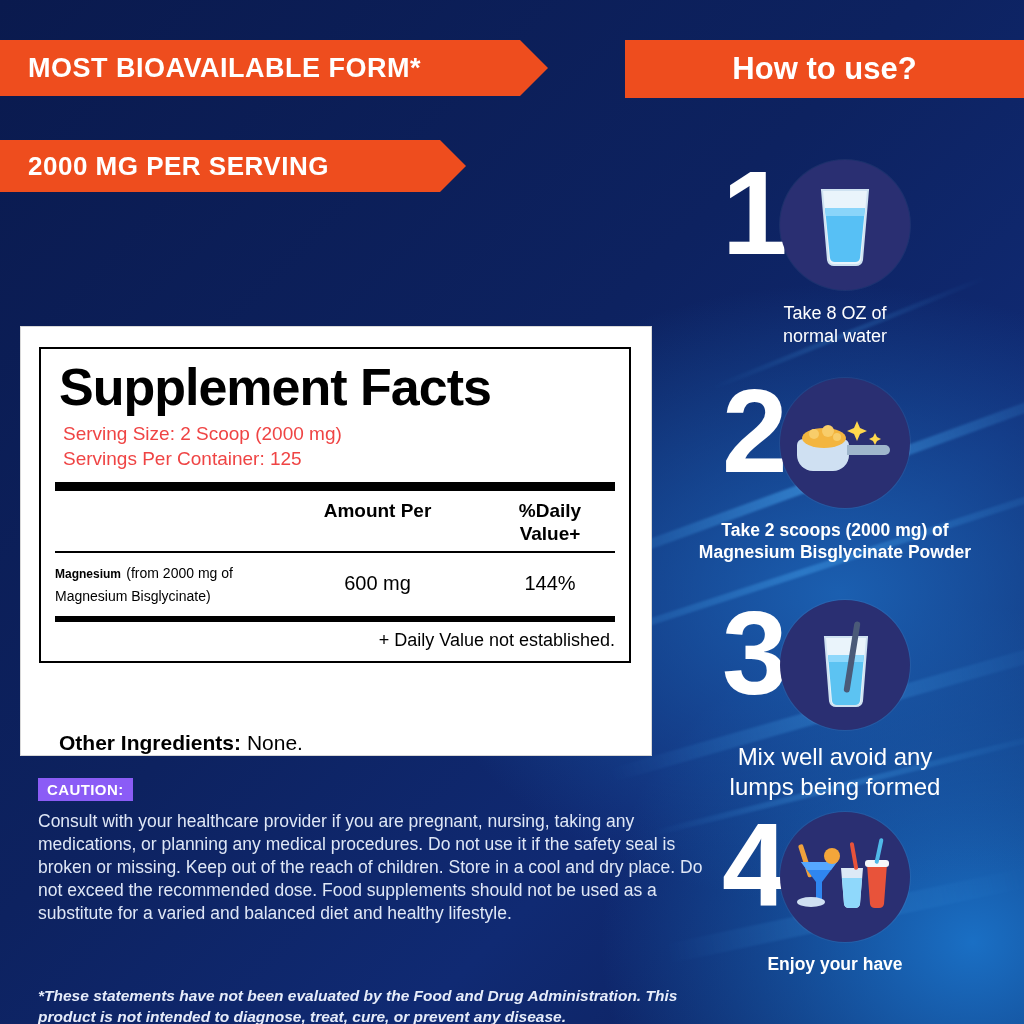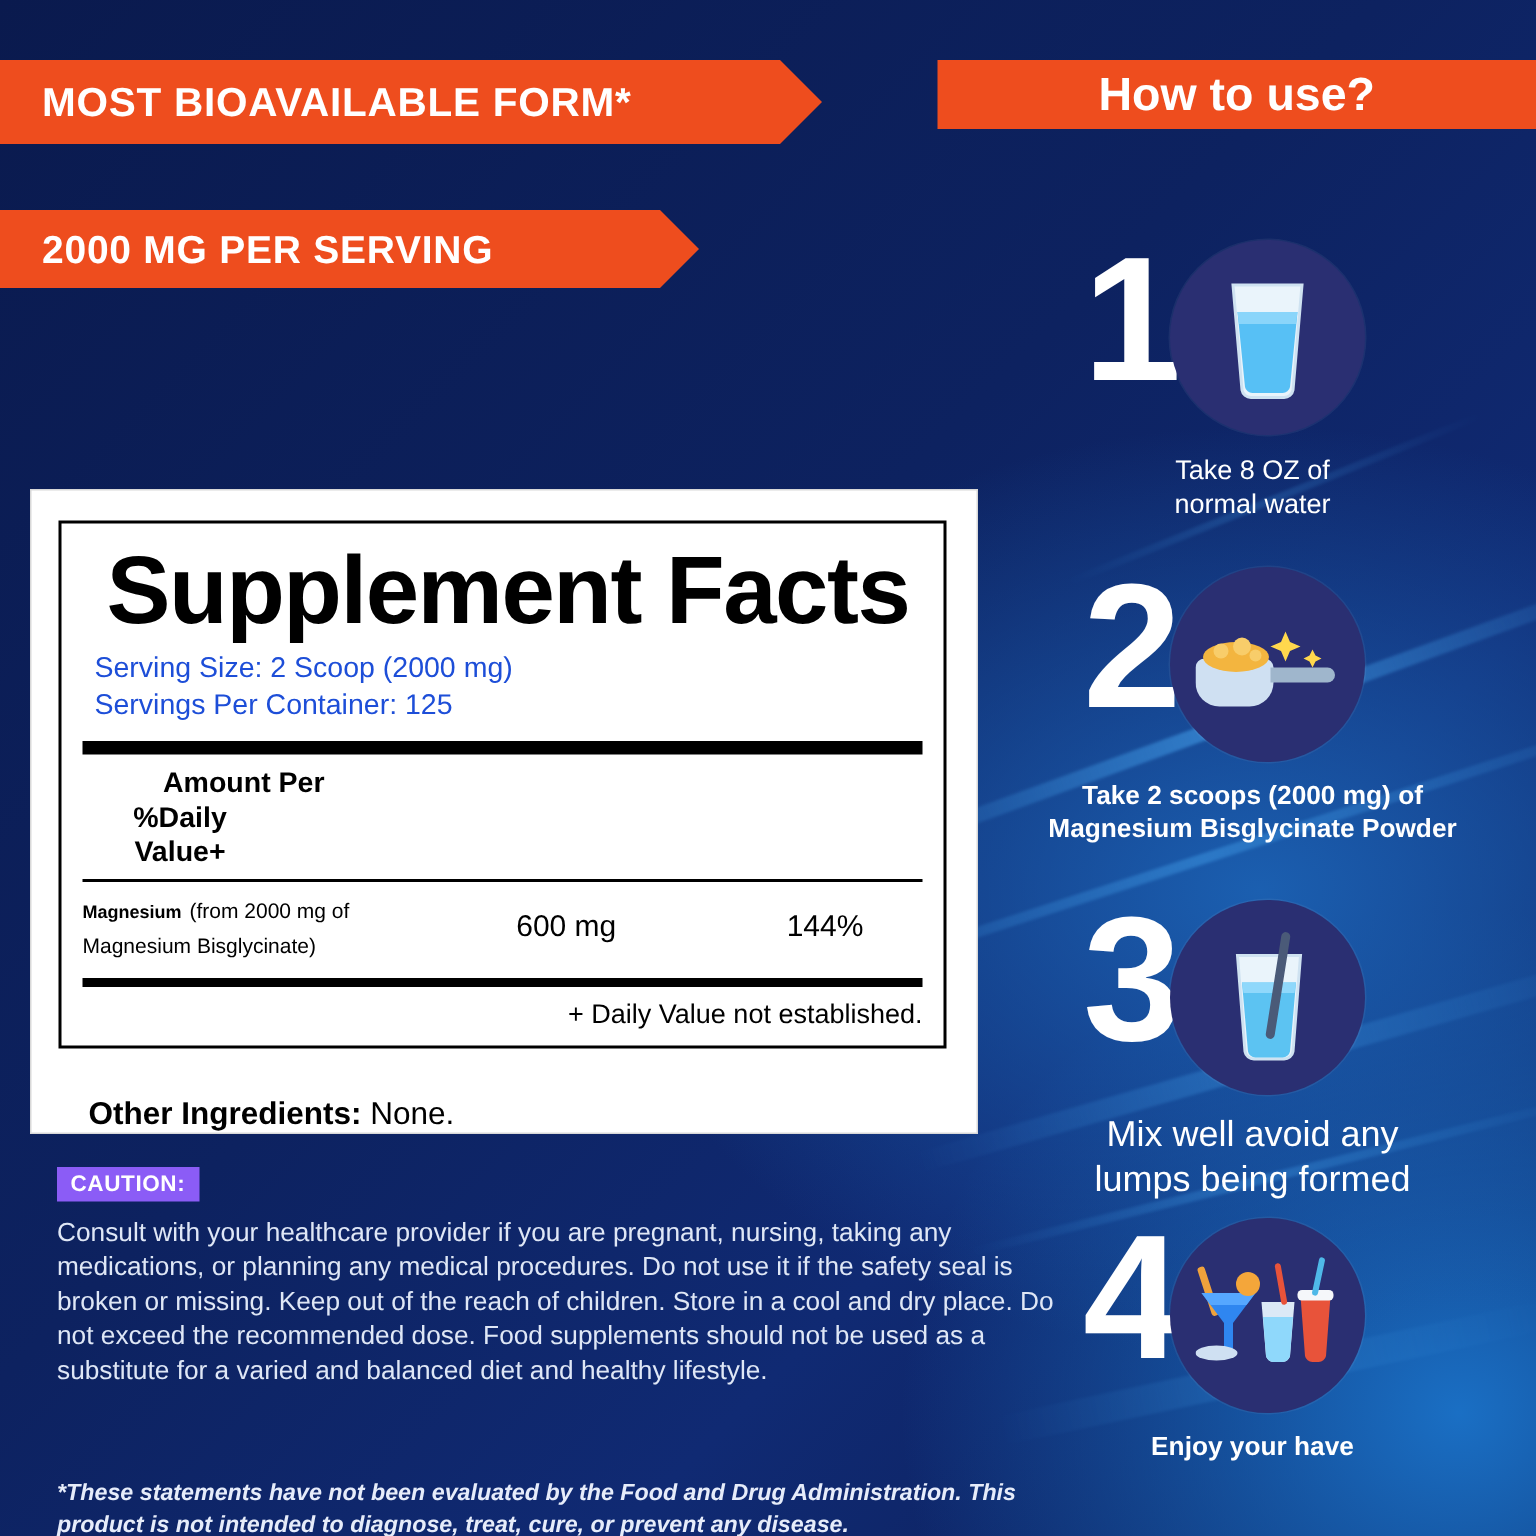--- a/index.html
+++ b/index.html
@@ -47,48 +47,48 @@
   }
   #ribbon2{left:0;top:140px;width:440px;height:52px;font-size:26px;}
   #ribbon2:after{
     right:-26px;top:0;height:0;width:0;
     border-top:26px solid transparent;
     border-bottom:26px solid transparent;
     border-left:26px solid #ee4d1e;
   }
 
   #howto-banner{
-    position:absolute;left:625px;top:40px;width:399px;height:46px;
+    position:absolute;left:625px;top:40px;width:399px;height:58px;
     background:#ee4d1e;color:#fff;
     display:flex;align-items:center;justify-content:center;
     font-size:31px;font-weight:bold;
   }
 
   
   #facts-panel{
     position:absolute;left:20px;top:326px;width:630px;height:428px;
     background:#fff;border:1px solid #d8d8d8;
   }
   #facts-inner{
     position:absolute;left:18px;top:20px;width:592px;
     border:2px solid #000;box-sizing:border-box;padding:0;
   }
   .facts-title{
     font-family:"Liberation Sans", sans-serif;
-    font-weight:bold;font-size:64px;line-height:1;
-    padding:12px 0 8px 18px;letter-spacing:-1px;color:#000;margin-left:12px;
-  }
-  .serving-lines{padding:0 16px 6px 22px;font-size:19px;color:#1d4ed8;line-height:1.33;}
+    font-weight:bold;font-size:52px;line-height:1;
+    padding:12px 0 8px 18px;letter-spacing:-1px;color:#000;
+  }
+  .serving-lines{padding:0 16px 6px 22px;font-size:19px;color:#ef4444;line-height:1.33;}
   .rule-thick{height:9px;background:#000;margin:4px 14px 0 14px;}
   .rule-thin{height:2px;background:#000;margin:0 14px;}
   .rule-med{height:6px;background:#000;margin:0 14px;}
   .col-head{
     display:flex;justify-content:flex-end;align-items:flex-start;
     padding:8px 14px 6px 14px;font-size:19px;font-weight:bold;color:#000;
-    text-align:center;line-height:1.22;flex-direction:column;
+    text-align:center;line-height:1.22;
   }
   .col-head .c1{width:215px;}
   .col-head .c2{width:130px;}
   .nutrient-row{
     display:flex;align-items:center;padding:8px 14px 10px 14px;font-size:19px;color:#000;
   }
   .nutrient-name{flex:1;line-height:1.2;}
   .nutrient-name b{font-weight:bold;font-size:12px;}
   .nutrient-name .sub{font-size:14px;}
   .nutrient-amt{width:215px;text-align:center;font-size:20px;}

